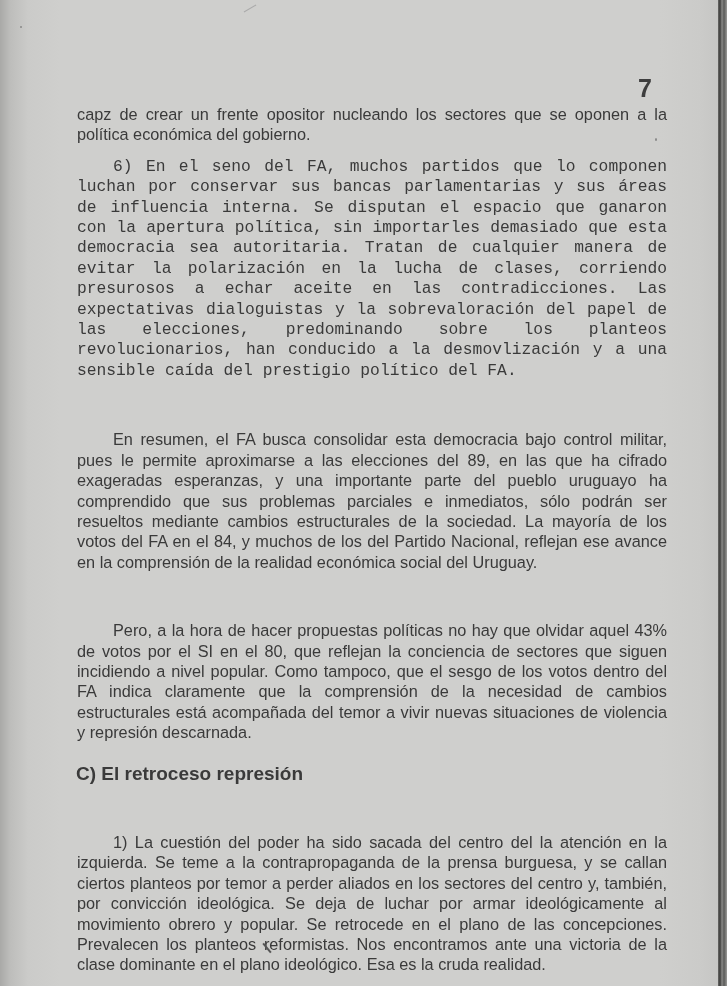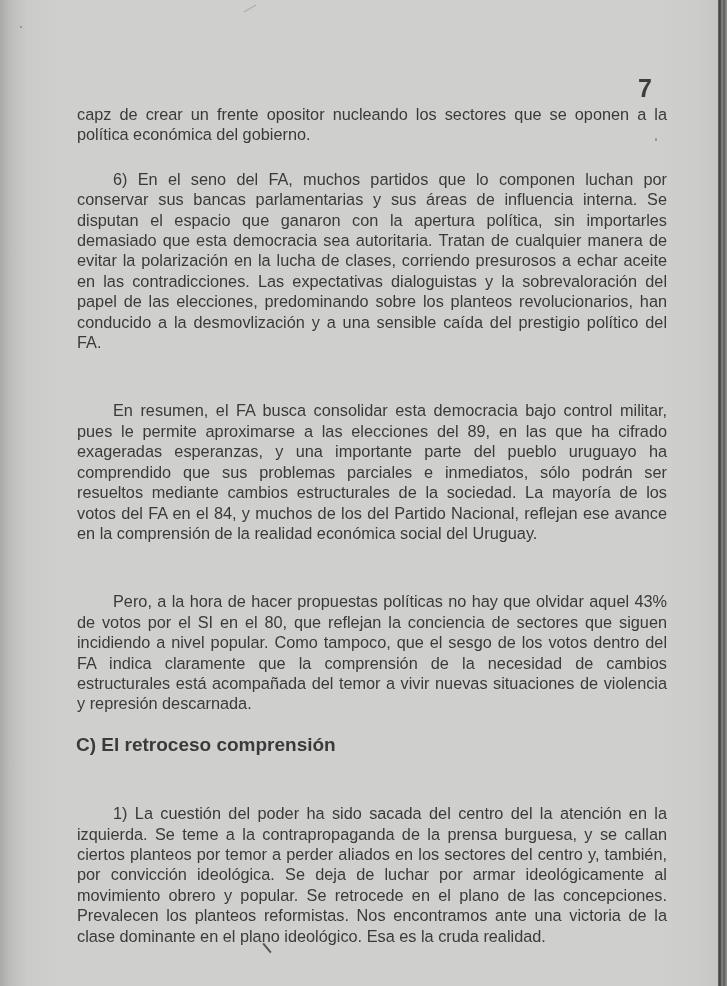--- a/index.html
+++ b/index.html
@@ -21,21 +21,21 @@
     position: absolute; right: 66px; top: 74px;
     font-size: 25px; font-weight: bold; color: #3e3e3e;
   }
   .text {
     position: absolute; left: 77px; top: 104px; width: 590px;
     font-size: 16.3px; line-height: 20.4px; color: #3a3a3a;
     text-align: justify;
   }
   .text p { margin: 0; }
   .text .indent { text-indent: 36px; margin-top: 48px; }
-  .text .gap { margin-top: 24px; }
+  .text .gap { margin-top: 12px; font-family: Liberation Mono, monospace; }
   .heading {
     margin: 21px 0 21px -1px;
     font-size: 19px; font-weight: bold; color: #3a3a3a;
     text-align: left;
   }
   .mark {
     position: absolute; left: 266px; top: 942px; width: 2px; height: 12px;
     background: #555; transform: rotate(-40deg);
   }
   .speck { position: absolute; background: #888; border-radius: 50%; }
@@ -45,21 +45,21 @@
 
 <div class="page">
   <div class="page-number">7</div>
 
   <div class="text">
     <p>capz de crear un frente opositor nucleando los sectores que se oponen a la política económica del gobierno.</p>
     <p class="indent gap">6)   En el seno del FA, muchos partidos que lo componen luchan por conservar sus bancas parlamentarias y sus áreas de influencia interna. Se disputan el espacio que ganaron con la apertura política, sin importarles demasiado que esta democracia sea autoritaria. Tratan de cualquier manera de evitar la polarización en la lucha de clases, corriendo presurosos a echar aceite en las contradicciones. Las expectativas dialoguistas y la sobrevaloración del papel de las elecciones, predominando sobre los planteos revolucionarios, han conducido a la desmovlización y a una sensible caída del prestigio político del FA.</p>
     <p class="indent">En resumen, el FA busca consolidar esta democracia bajo control militar, pues le permite aproximarse a las elecciones del 89, en las que ha cifrado exageradas esperanzas, y una importante parte del pueblo uruguayo ha comprendido que sus problemas parciales e inmediatos, sólo podrán ser resueltos mediante cambios estructurales de la sociedad. La mayoría de los votos del FA en el 84, y muchos de los del Partido Nacional, reflejan ese avance en la comprensión de la realidad económica social del Uruguay.</p>
     <p class="indent">Pero, a la hora de hacer propuestas políticas no hay que olvidar aquel 43% de votos por el SI en el 80, que reflejan la conciencia de sectores que siguen incidiendo a nivel popular. Como tampoco, que el sesgo de los votos dentro del FA indica claramente que la comprensión de la necesidad de cambios estructurales está acompañada del temor a vivir nuevas situaciones de violencia y represión descarnada.</p>
 
-    <h2 class="heading">C)  El retroceso comprensión</h2>
+    <h2 class="heading">C)  El retroceso represión</h2>
 
     <p class="indent">1)   La cuestión del poder ha sido sacada del centro del la atención en la izquierda. Se teme a la contrapropaganda de la prensa burguesa, y se callan ciertos planteos por temor a perder aliados en los sectores del centro y, también, por convicción ideológica. Se deja de luchar por armar ideológicamente al movimiento obrero y popular. Se retrocede en el plano de las concepciones. Prevalecen los planteos reformistas. Nos encontramos ante una victoria de la clase dominante en el plano ideológico. Esa es la cruda realidad.</p>
     <p class="indent">El anquilosamiento ideológico de la izquierda también se manifies-</p>
   </div>
 
   <div class="mark"></div>
   <div class="speck" style="left:20px;top:26px;width:2px;height:2px;"></div>
   <div class="speck" style="left:655px;top:138px;width:2px;height:3px;"></div>
   <div class="speck" style="left:243px;top:8px;width:14px;height:1px;border-radius:0;background:#aaa;transform:rotate(-30deg);"></div>
 </div>

